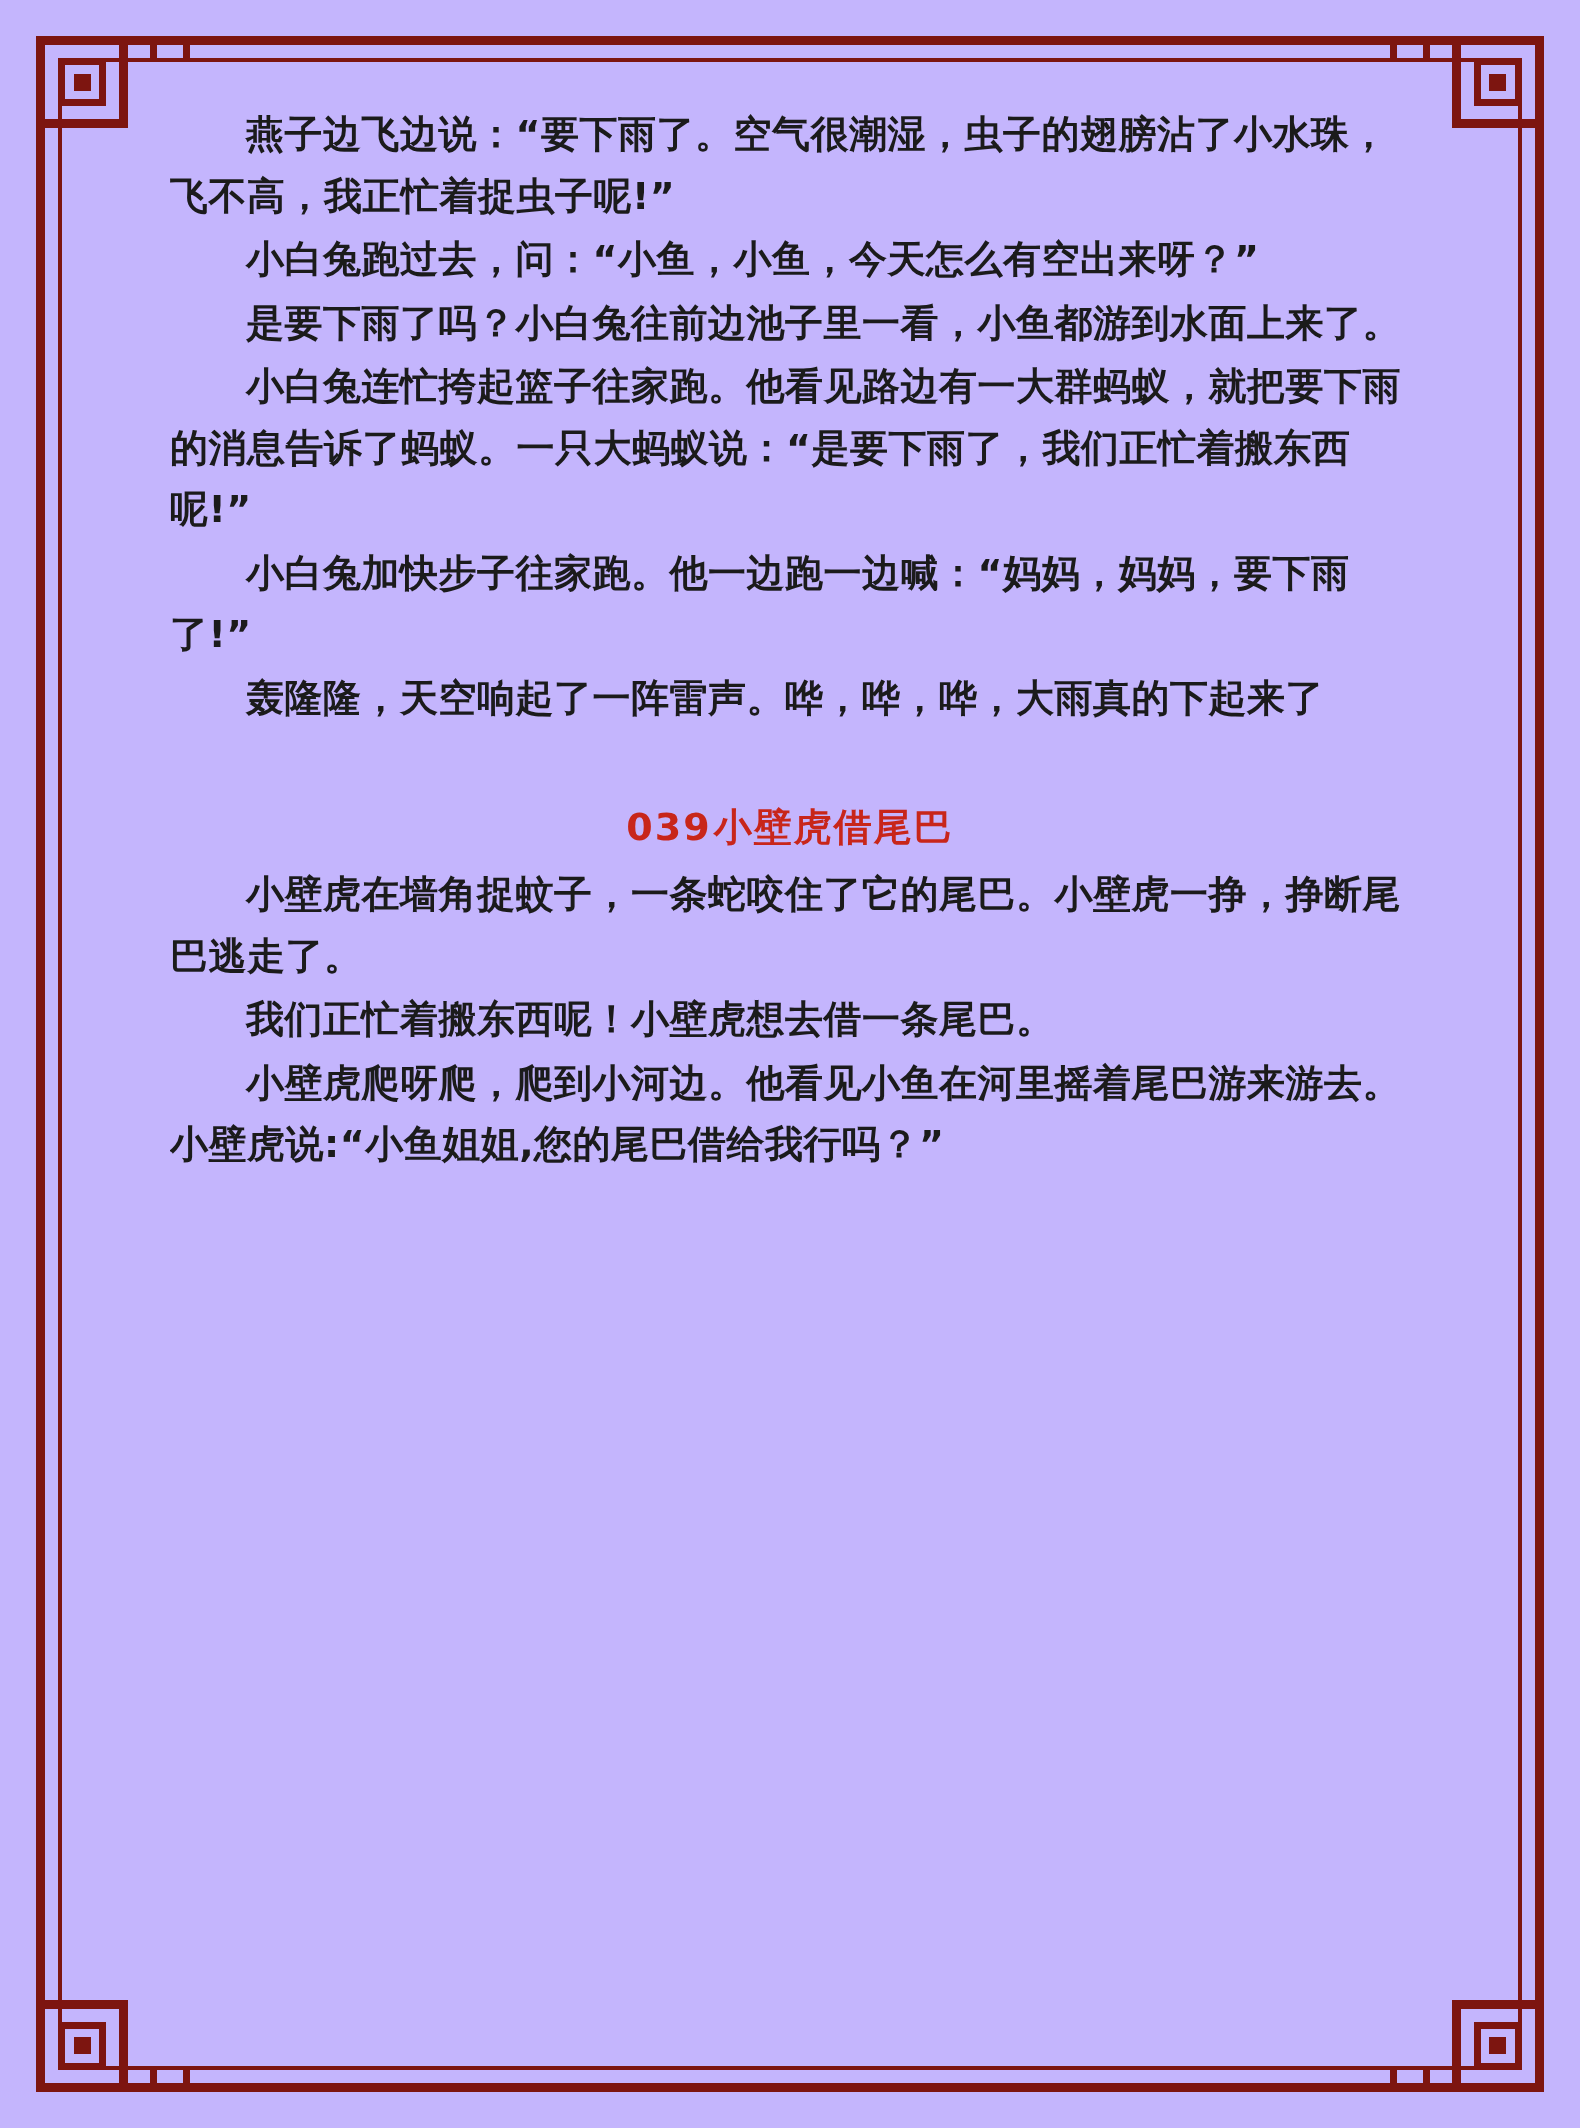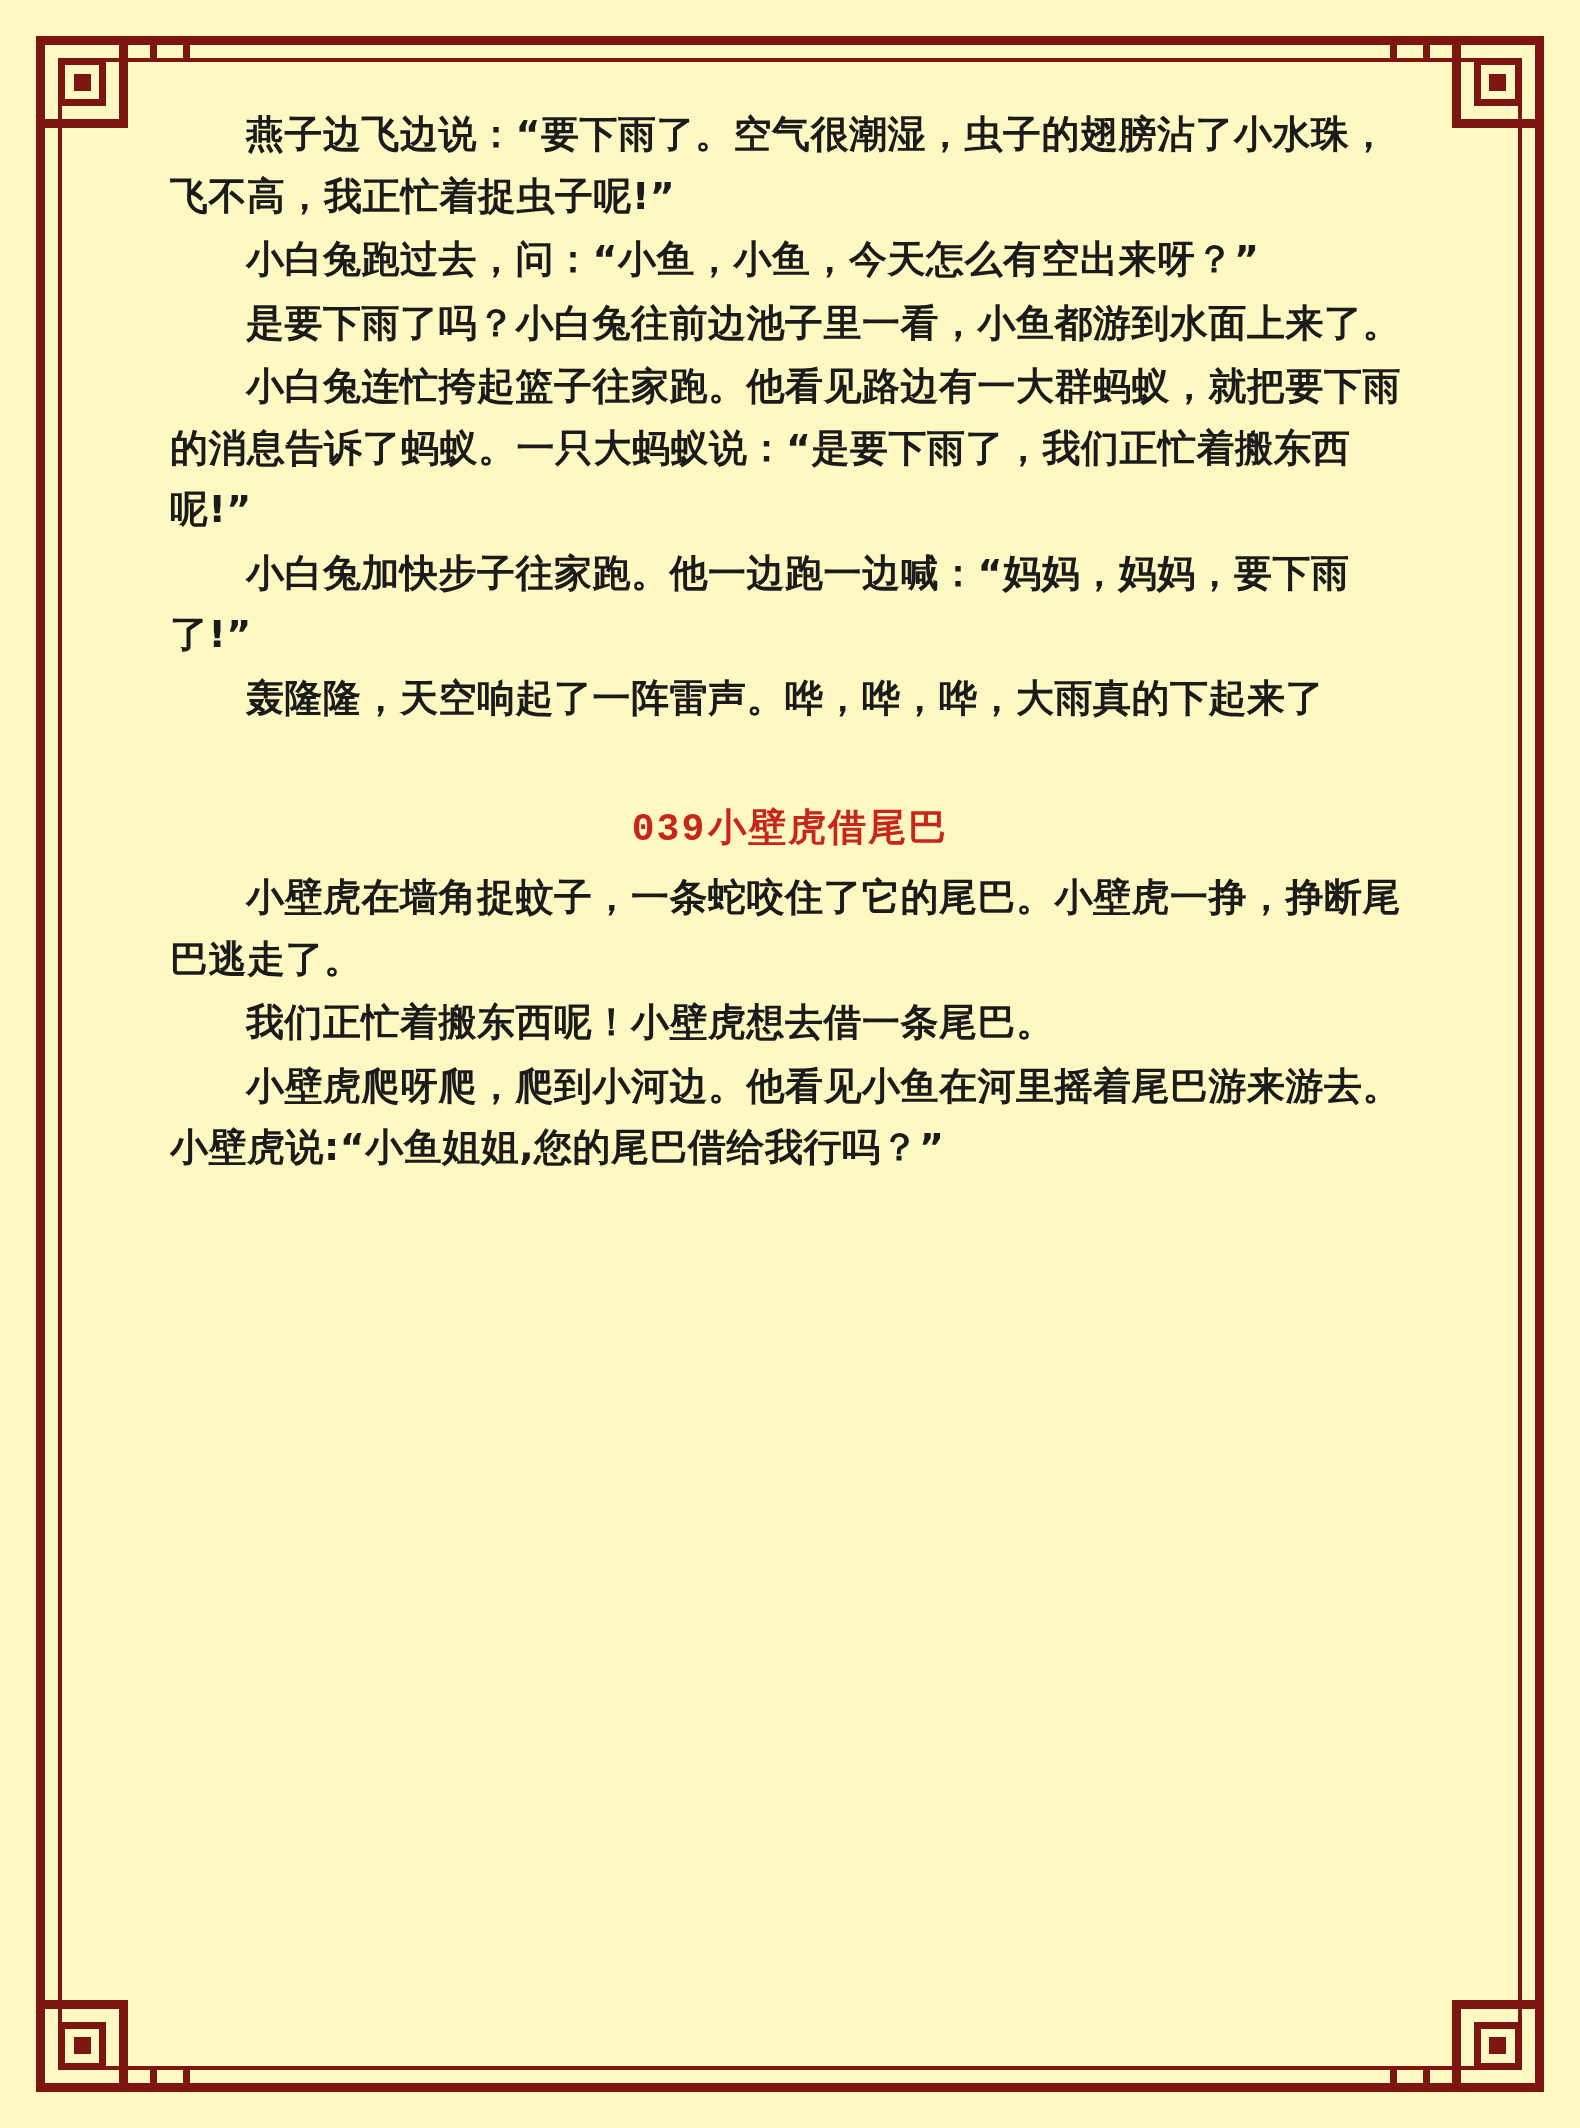--- a/index.html
+++ b/index.html
@@ -11,21 +11,21 @@
     width: 1580px;
     height: 2128px;
     font-family: "DejaVu Sans", "Liberation Sans", sans-serif;
     overflow: hidden;
   }
 
   .page {
     position: relative;
     width: 1580px;
     height: 2128px;
-    background: #fef9c3;
+    background: #c4b5fd;
     box-sizing: border-box;
   }
 
   
   .frame-outer {
     position: absolute;
     left: 36px;
     top: 36px;
     right: 36px;
     bottom: 36px;
@@ -103,21 +103,20 @@
     text-align: center;
     font-size: 38px;
     font-weight: 700;
     color: #c8261a;
     letter-spacing: 2px;
     line-height: 1.6;
   }
   h2.section-title .num {
     color: #c8261a;
     margin-right: 2px;
-    font-family: Liberation Mono, monospace;
   }
 </style>
 </head>
 <body>
 
 <div class="page">
 
   <div class="frame-outer"></div>
   <div class="frame-inner"></div>
 

